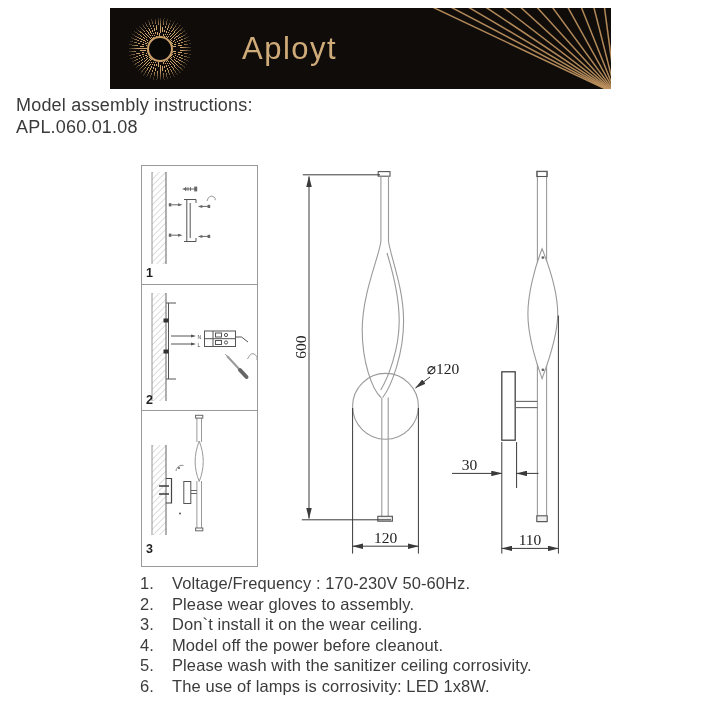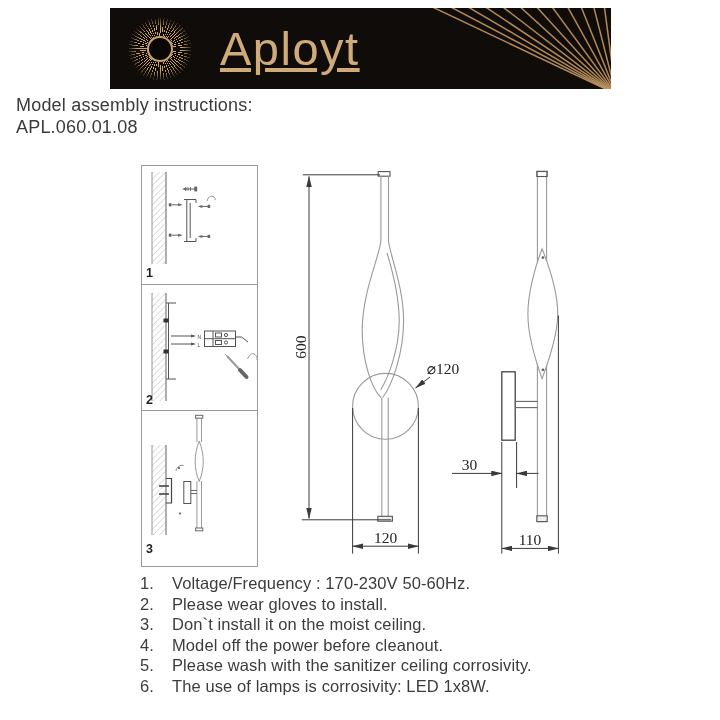--- a/index.html
+++ b/index.html
@@ -9,22 +9,22 @@
   
   .banner{position:absolute;left:110px;top:8px;width:501px;height:81px;
           background:#0f0c0a;overflow:hidden;}
   .banner-rays{position:absolute;left:0;top:0;}
   .burst{position:absolute;left:19px;top:10px;width:62px;height:62px;border-radius:50%;
          background:repeating-conic-gradient(#cda46d 0deg 1.8deg, transparent 1.8deg 6.6deg);}
   .burst-fade{position:absolute;left:19px;top:10px;width:62px;height:62px;border-radius:50%;
          background:radial-gradient(circle, rgba(15,12,10,0) 50%, #0f0c0a 74%);}
   .burst-core{position:absolute;left:37px;top:28px;width:22px;height:22px;border-radius:50%;
          background:#0a0807;border:2px solid #c9a06a;}
-  .brand{position:absolute;left:110px;top:21px;font-size:47px;font-weight:300;
-         color:#cfab79;letter-spacing:1.5px;line-height:40px;text-decoration:underline;}
+  .brand{position:absolute;left:132px;top:21px;font-size:31px;font-weight:300;
+         color:#cfab79;letter-spacing:1.5px;line-height:40px;}
 
   
   .title-block{position:absolute;left:0;top:95px;width:720px;text-align:left;
          color:#3a3a3a;font-size:18px;font-weight:500;line-height:21.5px;letter-spacing:.2px;margin-left:16px;}
 
   
   .drawing{position:absolute;left:0;top:0;}
   .dimtxt{font-family:"Liberation Serif","DejaVu Serif",serif;font-size:15.5px;fill:#232323;}
   .steptxt{font-family:"Liberation Sans","DejaVu Sans",sans-serif;font-size:12.5px;font-weight:700;fill:#1f1f1f;}
   .wiretxt{font-family:"Liberation Sans","DejaVu Sans",sans-serif;font-size:5px;fill:#444;}
@@ -255,25 +255,25 @@
     </g>
   </svg>
 
   <div class="instructions">
     <div class="instr-row">
       <span class="instr-num">1.</span>
       <span class="instr-text">Voltage/Frequency : 170-230V 50-60Hz.</span>
     </div>
     <div class="instr-row">
       <span class="instr-num">2.</span>
-      <span class="instr-text">Please wear gloves to install.</span>
+      <span class="instr-text">Please wear gloves to assembly.</span>
     </div>
     <div class="instr-row">
       <span class="instr-num">3.</span>
-      <span class="instr-text">Don`t install it on the moist ceiling.</span>
+      <span class="instr-text">Don`t install it on the wear ceiling.</span>
     </div>
     <div class="instr-row">
       <span class="instr-num">4.</span>
       <span class="instr-text">Model off the power before cleanout.</span>
     </div>
     <div class="instr-row">
       <span class="instr-num">5.</span>
       <span class="instr-text">Please wash with the sanitizer ceiling corrosivity.</span>
     </div>
     <div class="instr-row">

